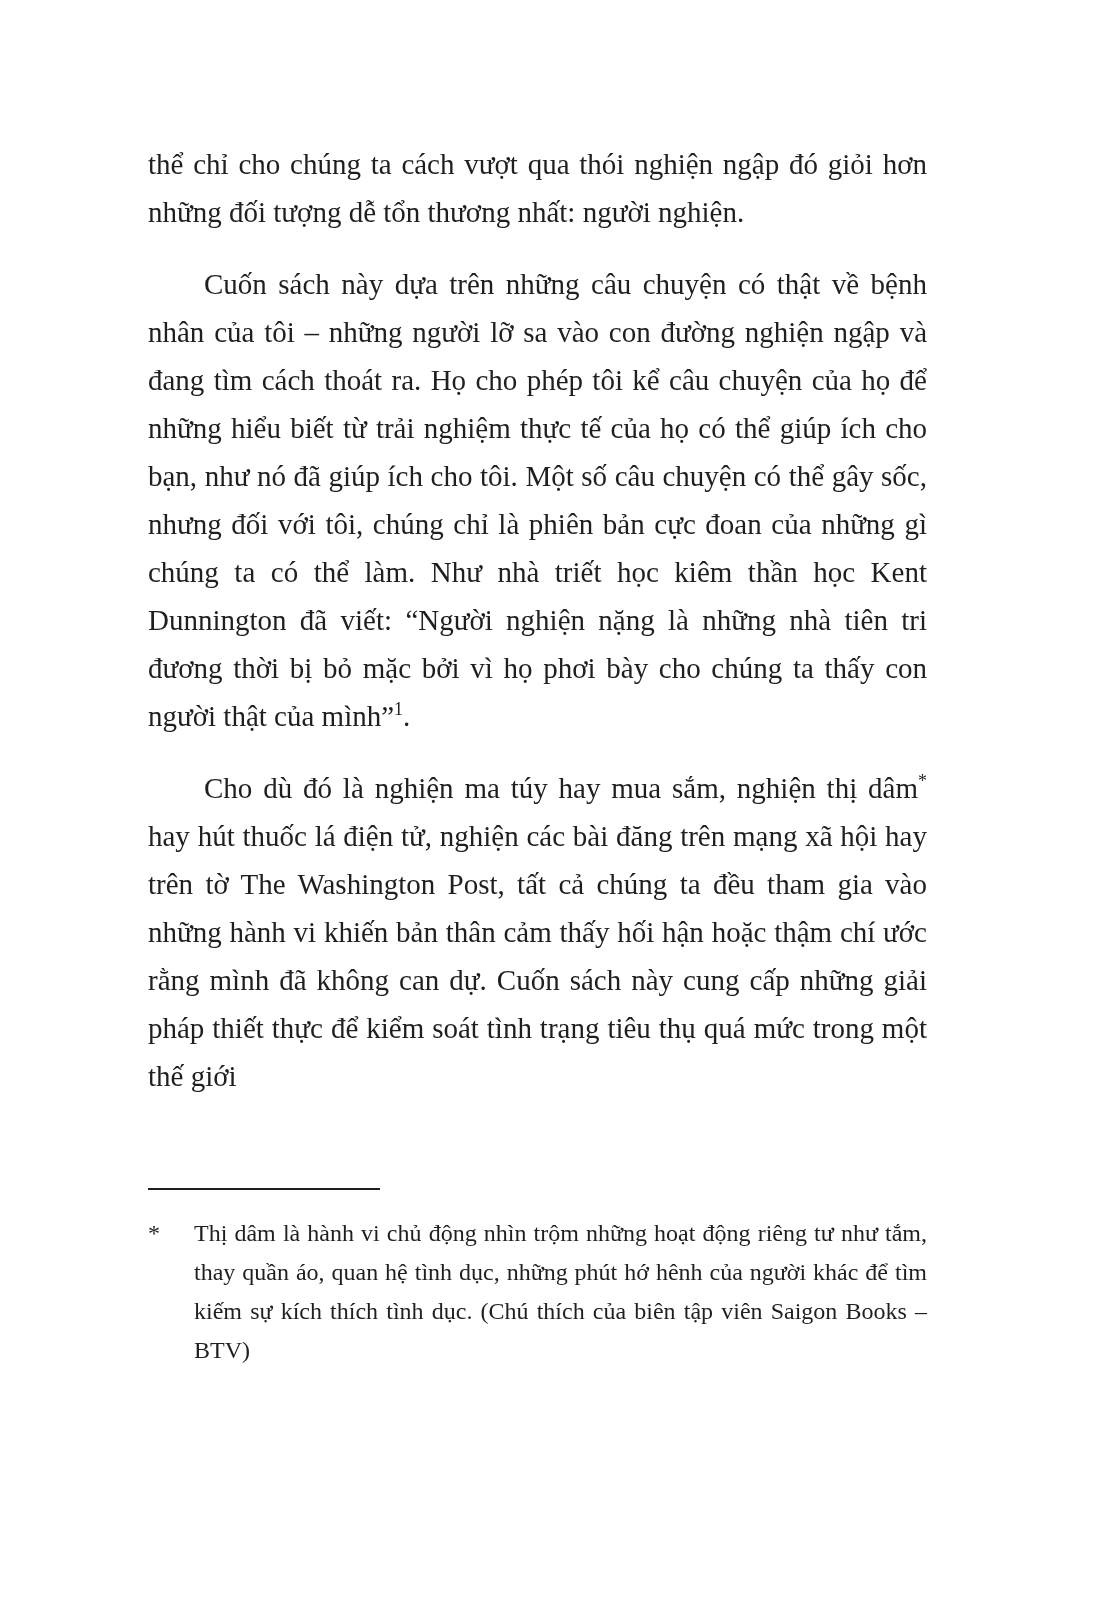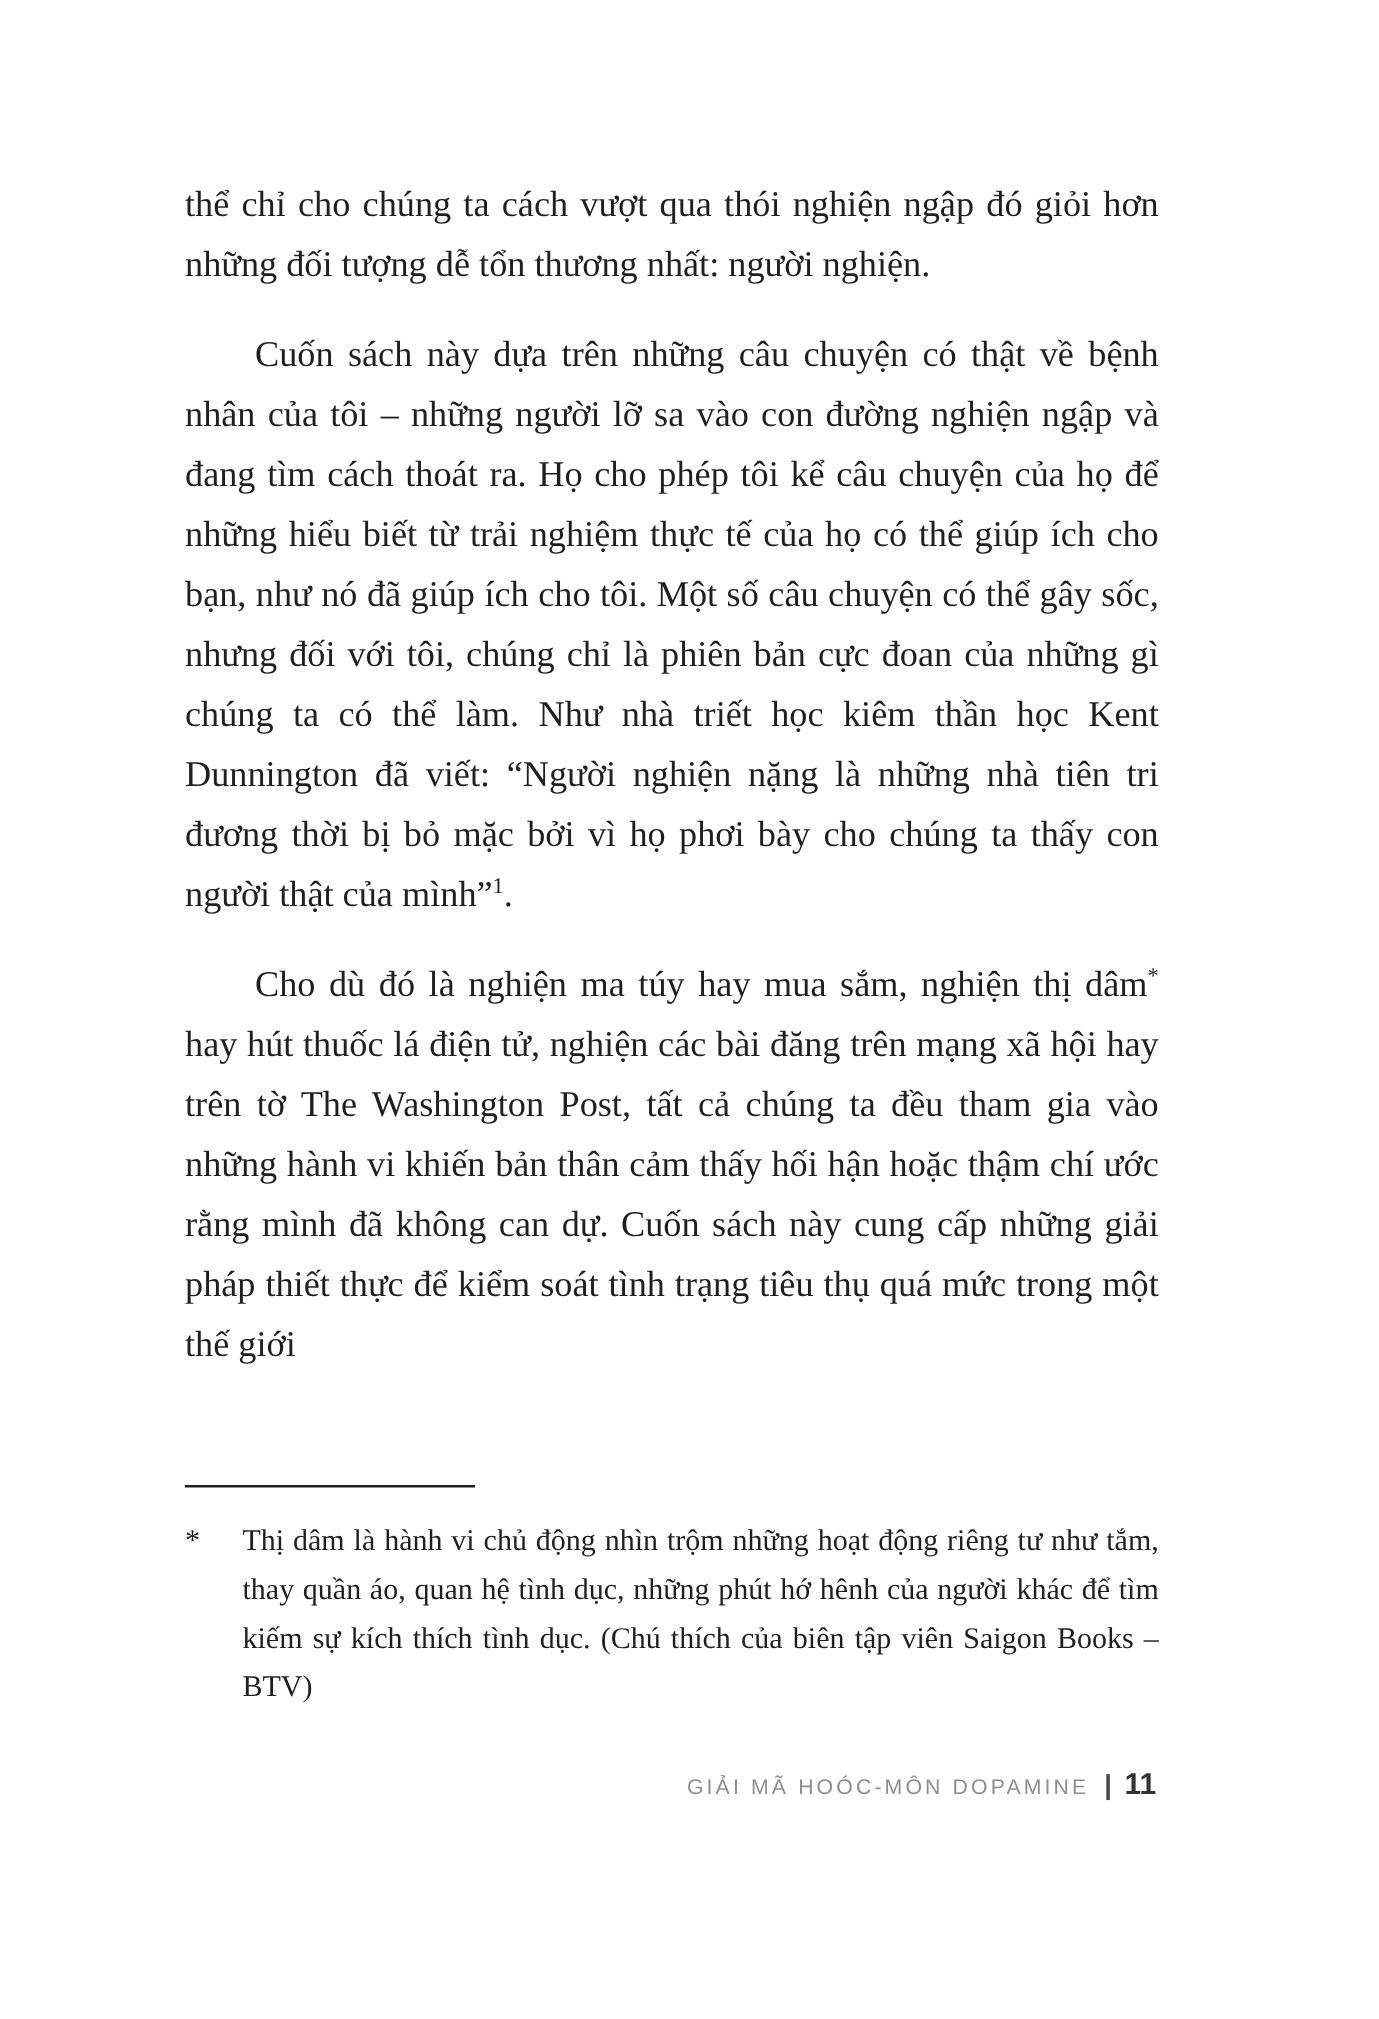--- a/index.html
+++ b/index.html
@@ -104,19 +104,14 @@
     </div>
 
   <div class="footnote">
     <div class="footnote-rule"></div>
     <div class="footnote-body">
       <span class="footnote-marker">*</span>
       <span class="footnote-text"><span>Thị dâm là hành vi chủ động nhìn trộm những hoạt động riêng tư như tắm, thay quần áo, quan hệ tình dục, những phút hớ hênh của người khác để tìm kiếm sự kích thích tình dục. (</span><span class="italic">Chú thích của biên tập viên Saigon Books – BTV</span><span>)</span></span>
     </div>
   </div>
 
-  <div class="footer">
-    <span class="footer-title">GIẢI MÃ HOÓC-MÔN DOPAMINE</span>
-    <span class="footer-sep">|</span>
-    <span class="footer-page">11</span>
-  </div>
 
 </div>
 
 </body></html>

